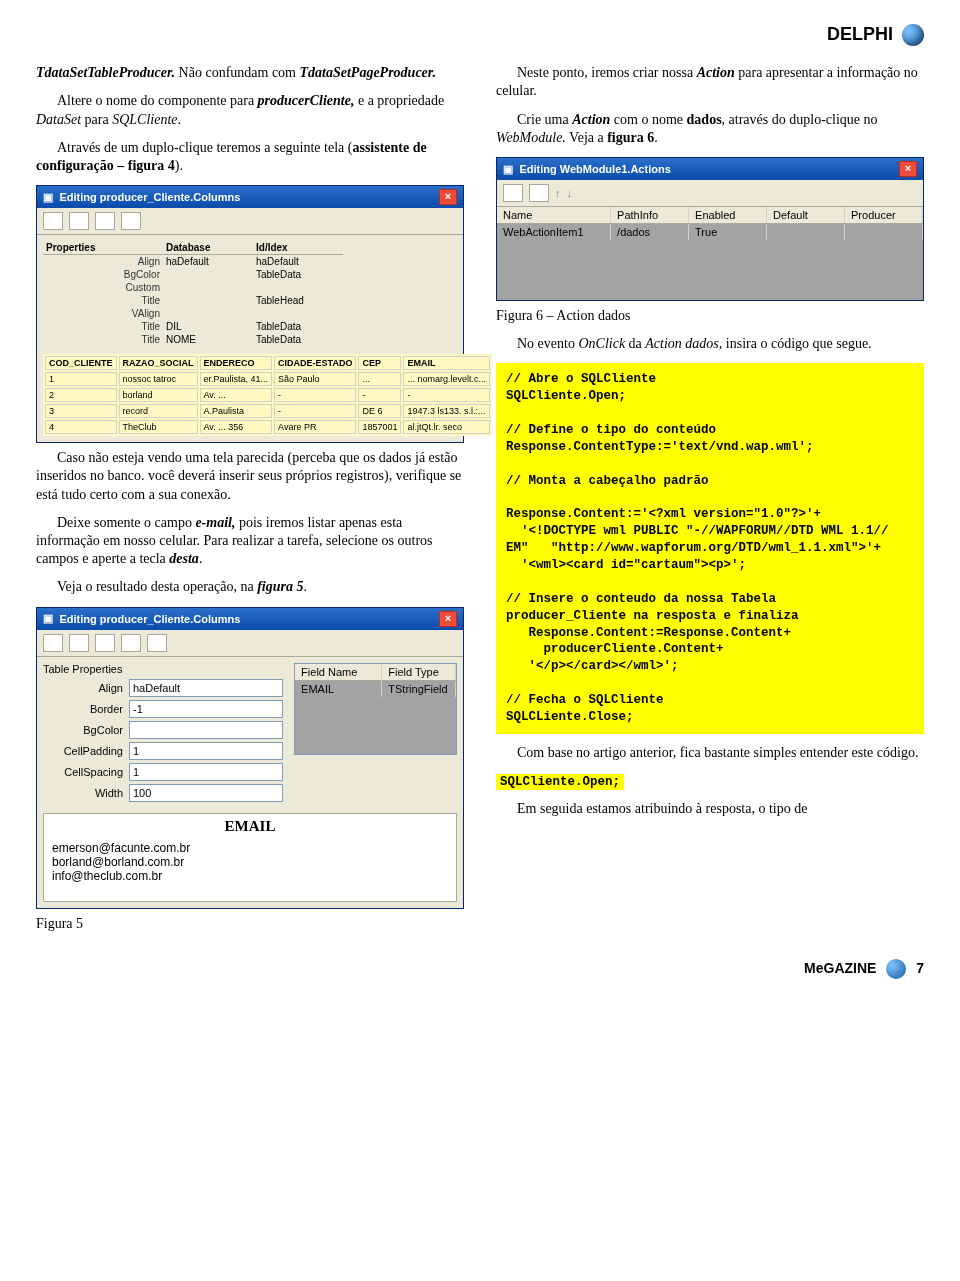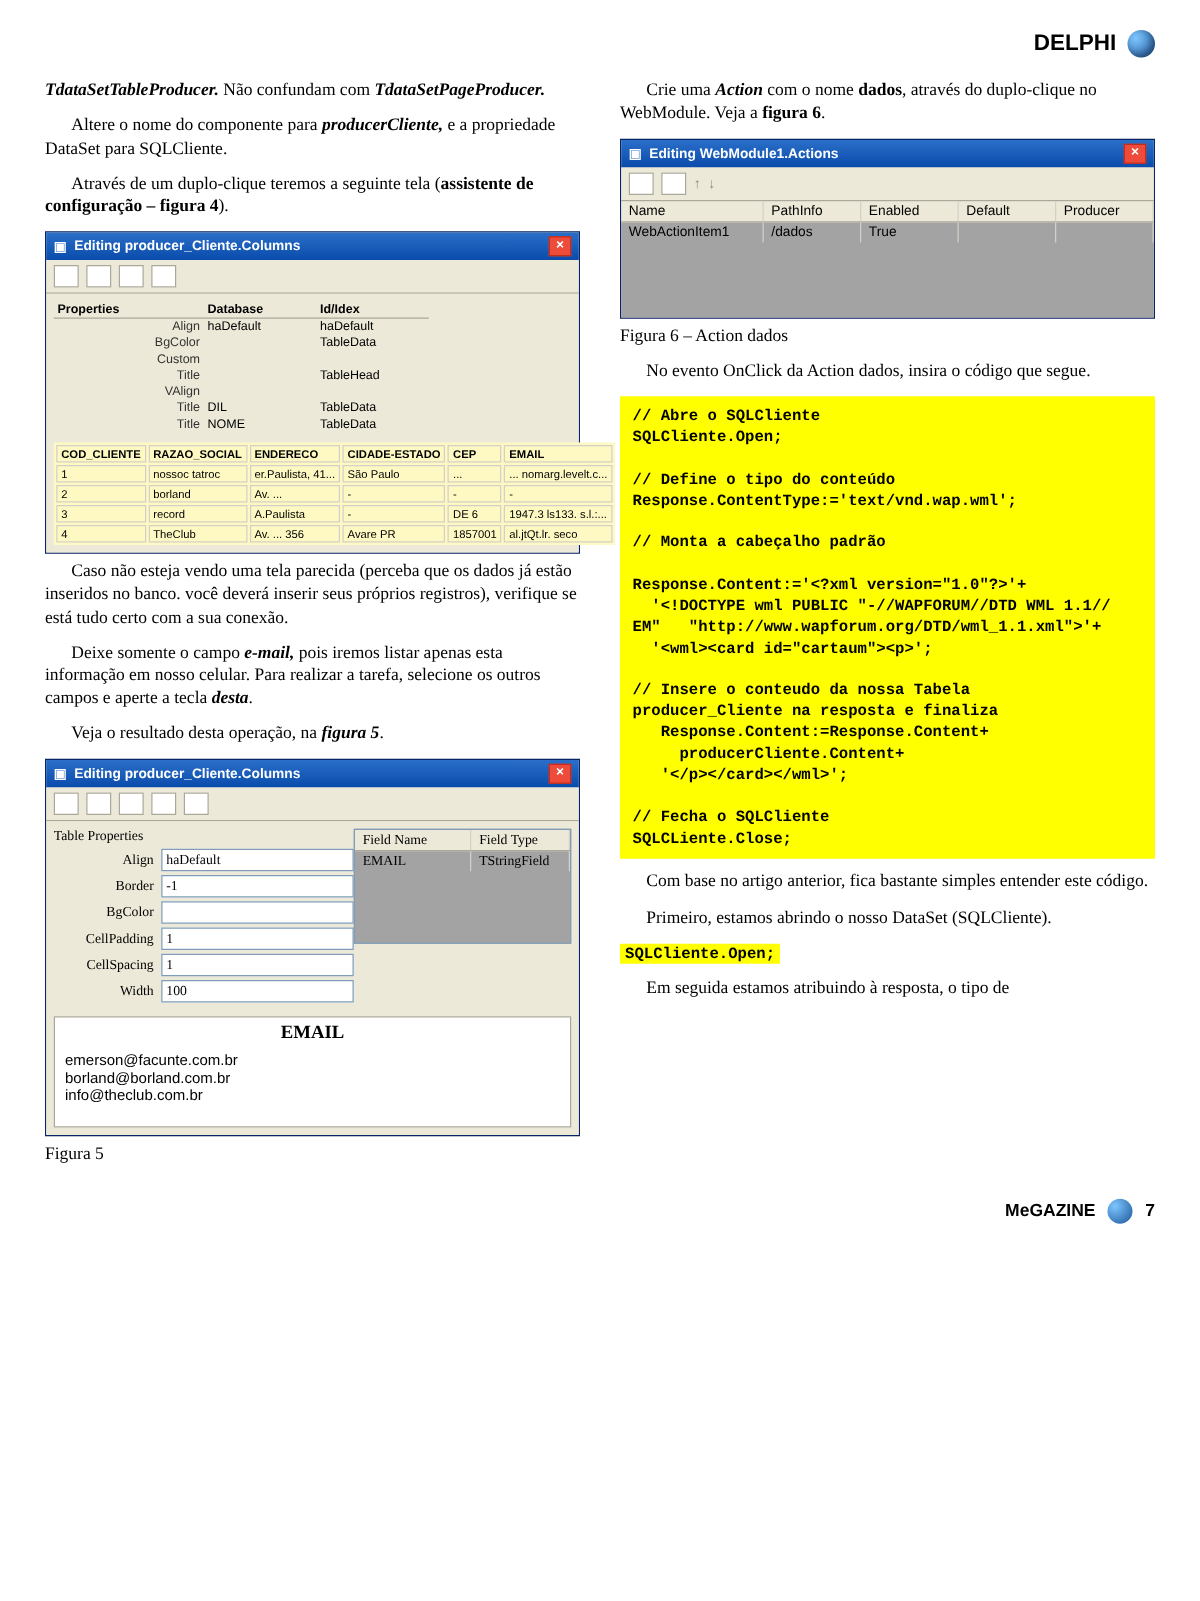--- a/index.html
+++ b/index.html
@@ -33,21 +33,21 @@
   .columns {
     display: flex;
     gap: 32px;
   }
   .col {
     flex: 1 1 0;
     min-width: 0;
   }
   p { margin: 0 0 10px 0; line-height: 1.3; }
   .bold { font-weight: bold; }
-  .italic { }
+  .italic { font-style: italic; }
   .bolditalic { font-weight: bold; font-style: italic; }
 
   
   .win {
     border: 1px solid #0a246a;
     font-family: Tahoma, Arial, sans-serif;
     font-size: 11px;
     background: #ece9d8;
     margin-bottom: 6px;
   }
@@ -123,21 +123,21 @@
   }
   .datatable th, .datatable td {
     padding: 1px 3px;
     border: 1px solid #d4d0c8;
     text-align: left;
     white-space: nowrap;
     overflow: hidden;
   }
 
   
-  .fig5-body { display: flex; gap: 0; font-family: Liberation Serif, serif; }
+  .fig5-body { display: flex; gap: 11px; }
   .fig5-left { flex: 0 0 58%; font-size: 11px; }
   .form-row { display: flex; align-items: center; margin-bottom: 3px; }
   .form-row .lbl { width: 80px; text-align: right; padding-right: 6px; }
   .form-row .inp {
     flex: 1;
     border: 1px solid #7f9db9;
     background: #fff;
     height: 16px;
     padding: 0 3px;
     line-height: 16px;
@@ -387,20 +387,23 @@
             <div>info@theclub.com.br</div>
           </div>
         </div>
       </div>
       <p class="caption">Figura 5</p>
 
     </div>
 
     <div class="col">
 
+      <p>
+        &nbsp;&nbsp;&nbsp;&nbsp;&nbsp;&nbsp;<span>Neste ponto, iremos criar nossa </span><span class="bolditalic">Action</span><span> para apresentar a informação no celular.</span>
+      </p>
 
       <p>
         &nbsp;&nbsp;&nbsp;&nbsp;&nbsp;&nbsp;<span>Crie uma </span><span class="bolditalic">Action</span><span> com o nome </span><span class="bold">dados</span><span>, através do duplo-clique no </span><span class="italic">WebModule.</span><span> Veja a </span><span class="bold">figura 6</span><span>.</span>
       </p>
 
       <div class="win">
         <div class="win-title">
           <span>▣</span>
           <span>Editing WebModule1.Actions</span>
           <span class="spacer"></span>
@@ -457,23 +460,20 @@
      producerCliente.Content+
    '&lt;/p&gt;&lt;/card&gt;&lt;/wml&gt;';
 
 // Fecha o SQLCliente
 SQLCLiente.Close;</div>
 
       <p>
         &nbsp;&nbsp;&nbsp;&nbsp;&nbsp;&nbsp;<span>Com base no artigo anterior, fica bastante simples entender este código.</span>
       </p>
 
-      <p>
-        &nbsp;&nbsp;&nbsp;&nbsp;&nbsp;&nbsp;<span>Primeiro, estamos abrindo o nosso </span><span class="italic">DataSet (SQLCliente)</span><span>.</span>
-      </p>
 
       <p>
         <span class="code-inline">SQLCliente.Open;</span>
       </p>
 
       <p>
         &nbsp;&nbsp;&nbsp;&nbsp;&nbsp;&nbsp;<span>Em seguida estamos atribuindo à resposta, o tipo de</span>
       </p>
 
     </div>

